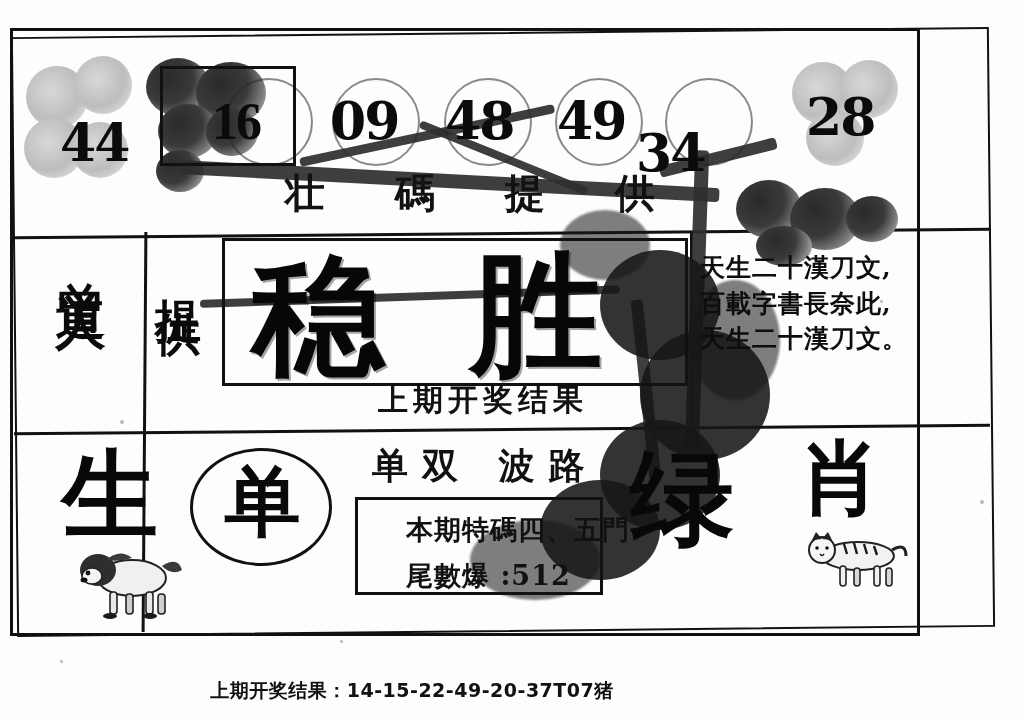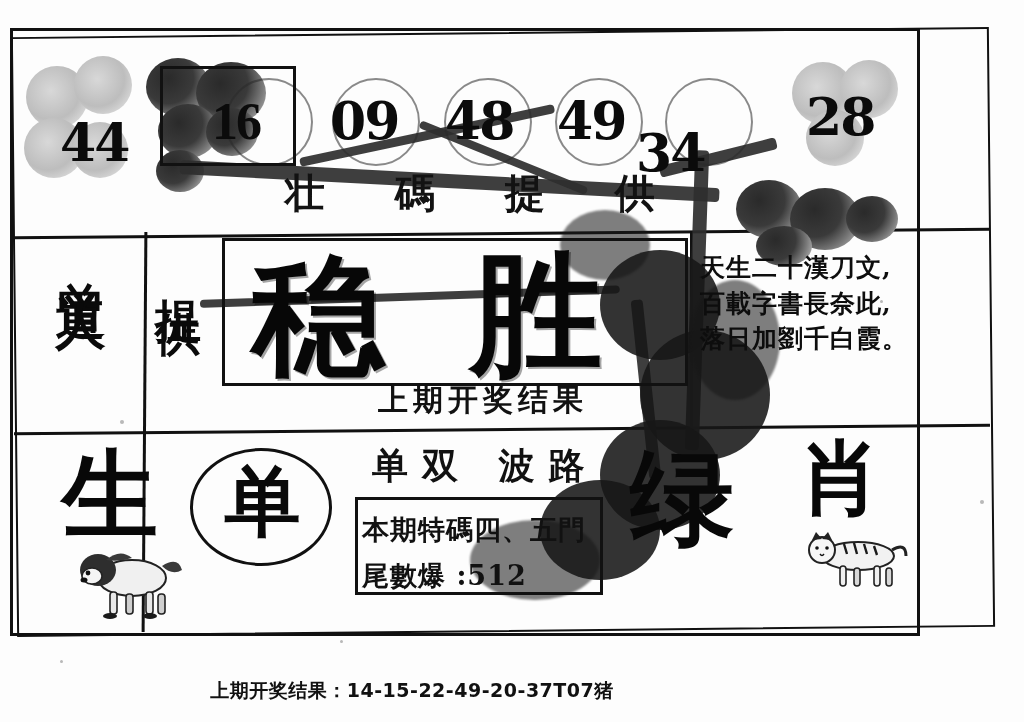--- a/index.html
+++ b/index.html
@@ -230,20 +230,21 @@
     border: 3px solid #111;
     box-sizing: border-box;
   }
   .tip-line {
     position: absolute;
     font-family: "DejaVu Serif", serif;
     font-size: 27px;
     font-weight: bold;
     color: #111;
     letter-spacing: 1px;
+    margin-left: 44px;
   }
   .green-word {
     position: absolute;
     left: 630px;
     top: 430px;
     font-size: 104px;
     font-family: "DejaVu Serif", serif;
     font-weight: bold;
     color: #080808;
   }
@@ -372,21 +373,21 @@
 
   <div class="issue">上期开奖结果</div>
 
   <div class="vcol" style="left:48px;top:242px;font-size:50px;letter-spacing:10px;">曾道人</div>
   <div class="vcol" style="left:148px;top:262px;font-size:46px;letter-spacing:14px;">提供</div>
   <div class="sheng-word">生</div>
 
   <div class="poem">
     <div>天生二十漢刀文,</div>
     <div>百載字書長奈此,</div>
-    <div>落日加劉千白霞。</div>
+    <div>天生二十漢刀文。</div>
   </div>
 
   <div class="ring"></div>
   <div class="ring-word">单</div>
   <div class="dsbl">单双 波路</div>
 
   <div class="box-tip"></div>
   <div class="tip-line" style="left:362px;top:512px;">本期特碼四、五門</div>
   <div class="tip-line" style="left:362px;top:558px;">尾數爆 :512</div>
 

